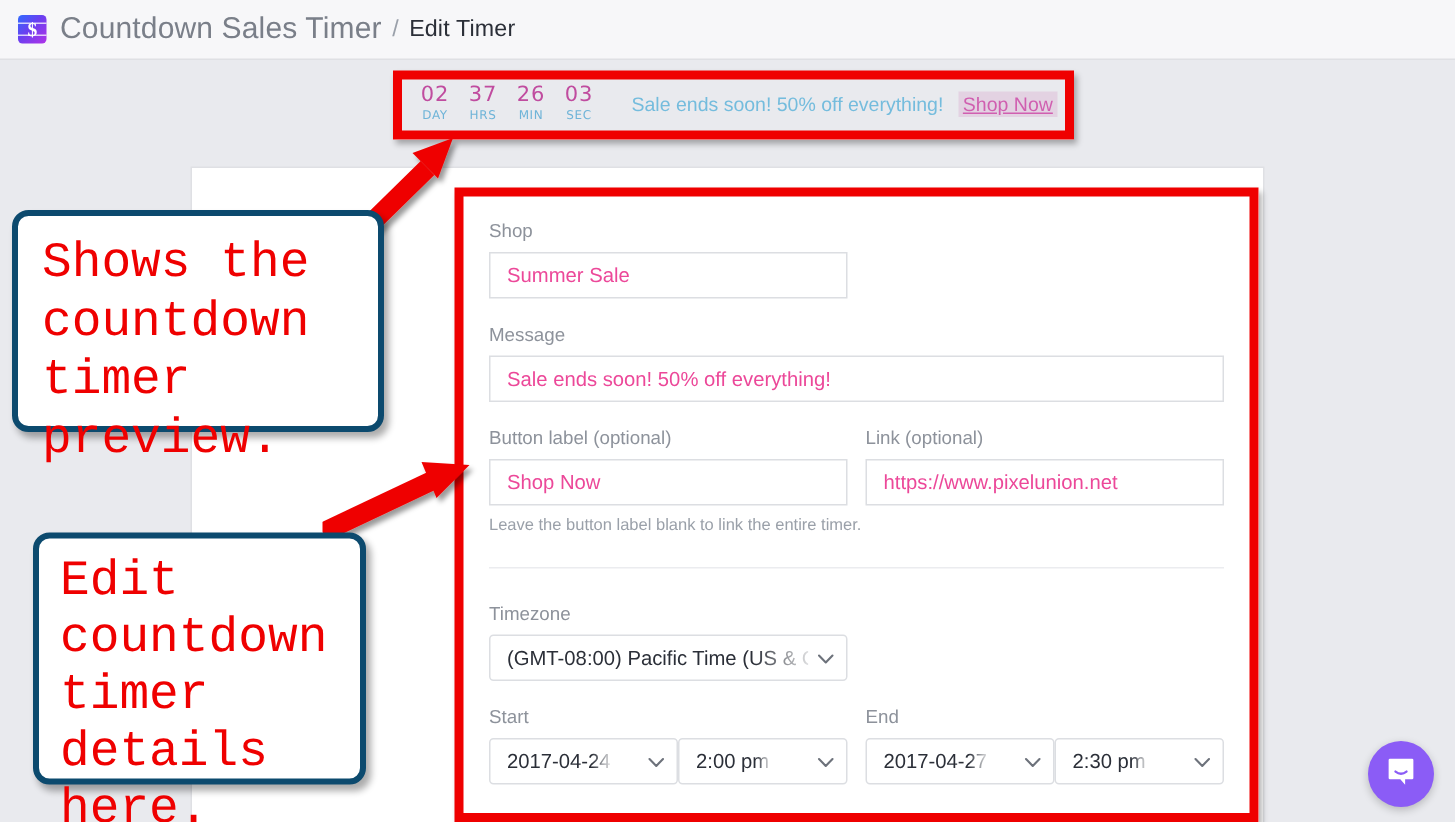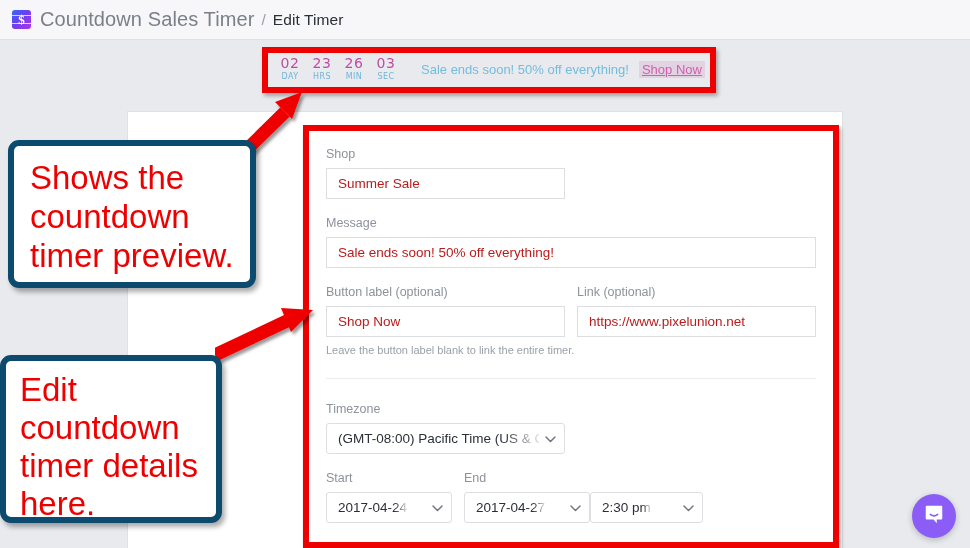--- a/index.html
+++ b/index.html
@@ -176,21 +176,21 @@
     line-height: 16px;
     margin-bottom: 6px;
     display: block;
   }
   .text-input {
     box-sizing: border-box;
     height: 31px;
     border: 1px solid #dcdee2;
     border-radius: 0;
     background: #fff;
-    color: #b91c1c;
+    color: #ec4899;
     font-size: 13.5px;
     font-family: "Liberation Sans", sans-serif;
     padding: 0 11px;
     display: flex;
     align-items: center;
     white-space: nowrap;
     overflow: hidden;
   }
   .w-half { width: 239px; }
   .w-full { width: 490px; }
@@ -239,35 +239,36 @@
   }
   .w-tz { width: 239px; }
   .w-date { width: 126px; }
   .w-time { width: 113px; }
   .datepair { display: flex; gap: 0; }
 
   
   .callout {
     position: absolute;
     background: #ffffff;
-    border: 6px solid #0c4a6e;
+    border: 4px solid #0c4a6e;
     border-radius: 11px;
     box-shadow: 3px 4px 5px rgba(0,0,0,0.33);
     box-sizing: border-box;
     color: #ef0000;
     padding: 12px 16px;
     line-height: 39px;
     font-size: 33px;
+    font-family: Liberation Mono, monospace;
   }
   #callout-1 {
     left: 8px; top: 140px;
     width: 248px; height: 148px;
   }
   #callout-2 {
-    left: 0; top: 355px;
+    left: 22px; top: 355px;
     width: 222px; height: 168px;
     line-height: 38px;
     padding: 10px 14px;
   }
 
   .arrow-svg {
     position: absolute;
     pointer-events: none;
   }
   #arrow-1 { left: 230px; top: 82px; width: 100px; height: 95px; }
@@ -310,21 +311,21 @@
 </div>
 
 <div class="banner">
   <div class="banner-inner">
     <div class="clock">
       <div class="clock-unit">
         <div class="clock-num">02</div>
         <div class="clock-lbl">DAY</div>
       </div>
       <div class="clock-unit">
-        <div class="clock-num">23</div>
+        <div class="clock-num">37</div>
         <div class="clock-lbl">HRS</div>
       </div>
       <div class="clock-unit">
         <div class="clock-num">26</div>
         <div class="clock-lbl">MIN</div>
       </div>
       <div class="clock-unit">
         <div class="clock-num">03</div>
         <div class="clock-lbl">SEC</div>
       </div>
@@ -382,20 +383,28 @@
         </span>
       </div>
     </div>
 
     <div class="row2" style="margin-top:6px;">
       <div>
         <span class="field-label">Start</span>
         <div class="datepair">
           <div class="select-input w-date">
             <span class="select-text">2017-04-24</span>
+            <span class="chev">
+              <svg width="11" height="7" viewBox="0 0 11 7" aria-hidden="true">
+                <path d="M1 1 L5.5 5.6 L10 1" fill="none" stroke="#6d727b" stroke-width="1.4" stroke-linecap="round" stroke-linejoin="round"></path>
+              </svg>
+            </span>
+          </div>
+          <div class="select-input w-time">
+            <span class="select-text">2:00 pm</span>
             <span class="chev">
               <svg width="11" height="7" viewBox="0 0 11 7" aria-hidden="true">
                 <path d="M1 1 L5.5 5.6 L10 1" fill="none" stroke="#6d727b" stroke-width="1.4" stroke-linecap="round" stroke-linejoin="round"></path>
               </svg>
             </span>
           </div>
         </div>
       </div>
       <div>
         <span class="field-label">End</span>

